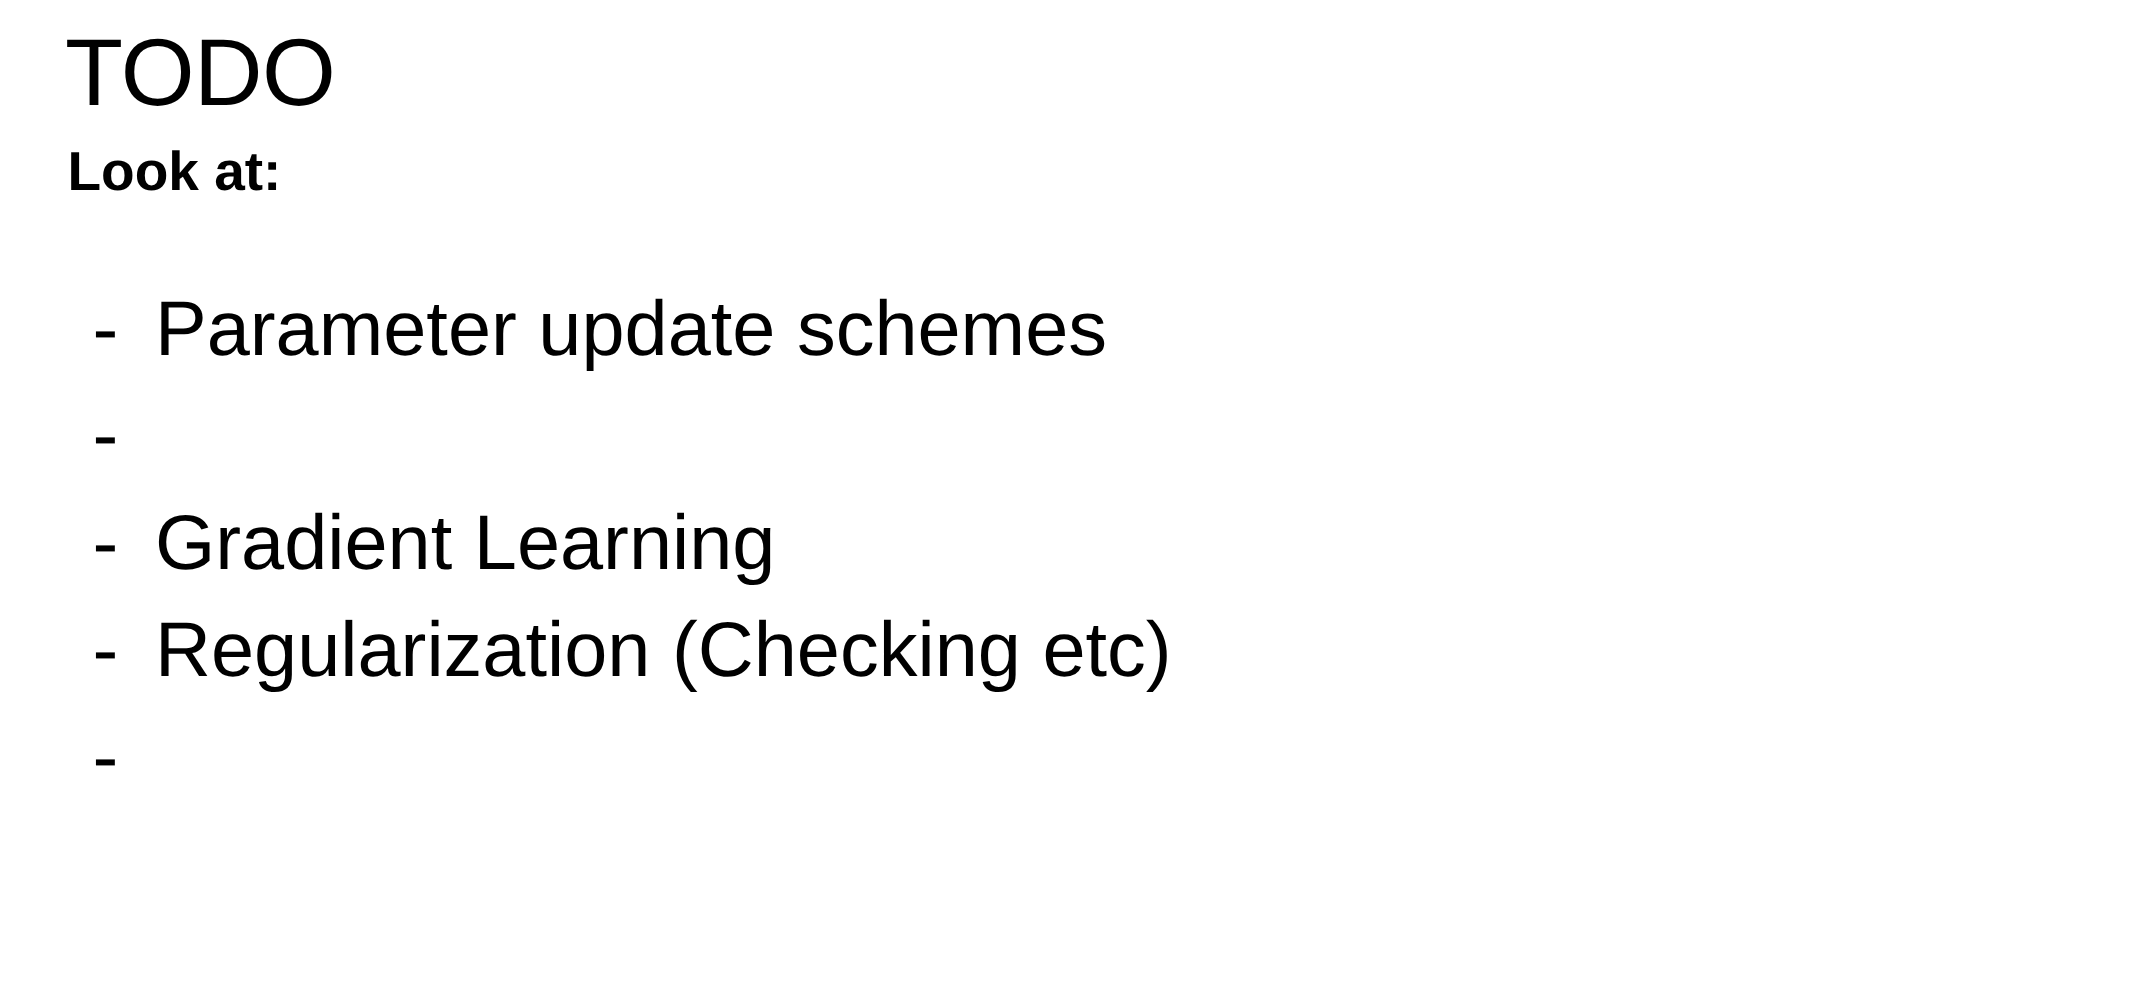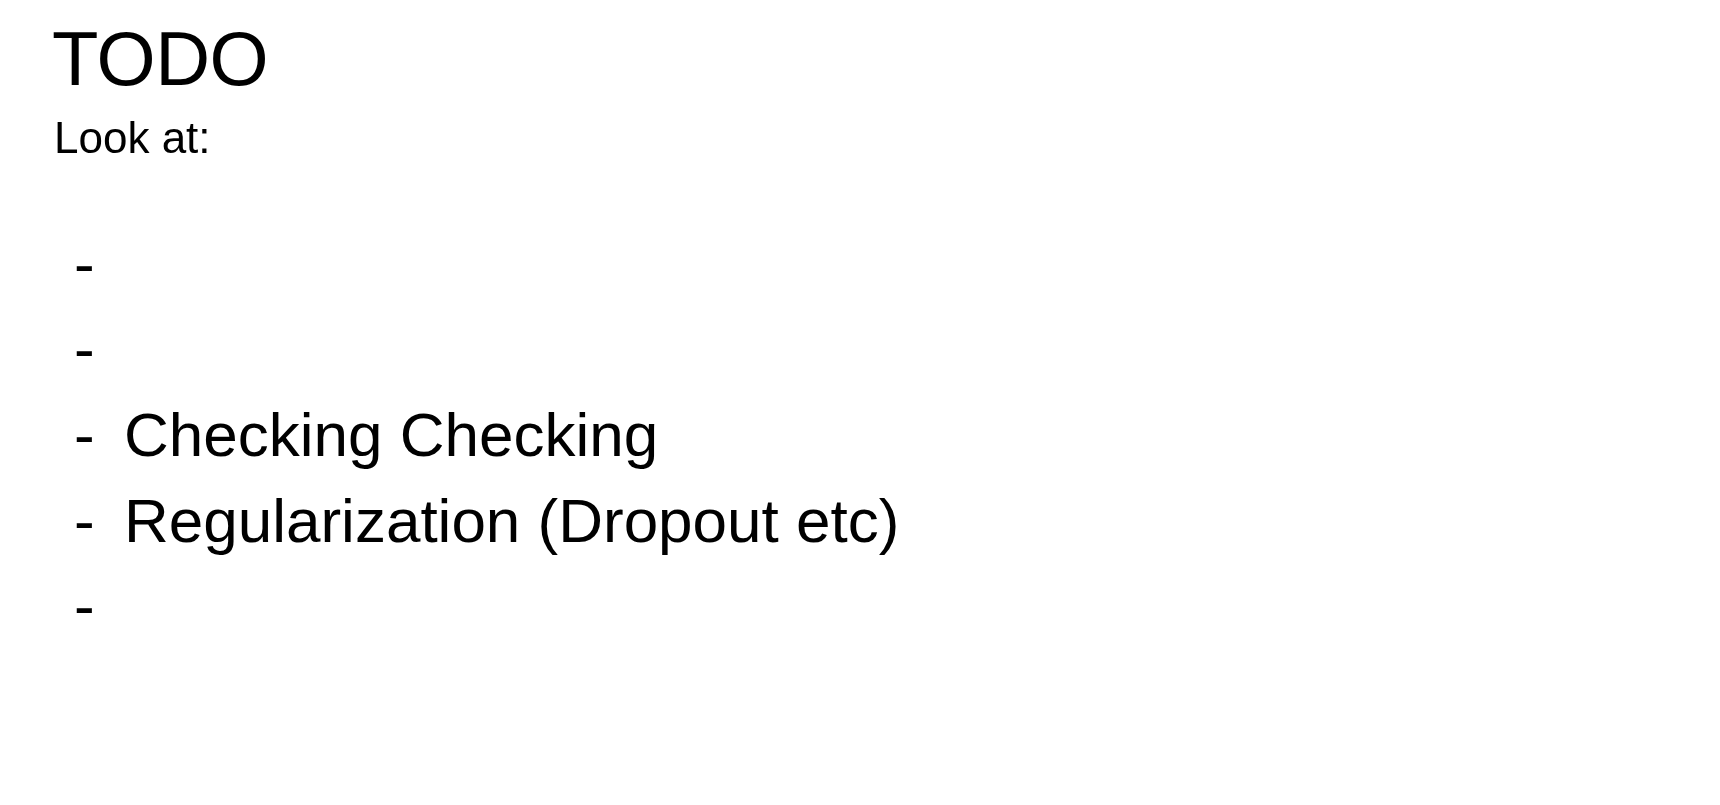--- a/index.html
+++ b/index.html
@@ -25,21 +25,21 @@
     font-size: 76px;
     line-height: 1.08;
     font-weight: 400;
     letter-spacing: -0.5px;
     margin: 0;
     padding: 0;
   }
   .slide-subtitle {
     font-size: 44px;
     line-height: 1.2;
-    font-weight: 400;
+    font-weight: 700;
     margin: 12px 0 0 2px;
     padding: 0;
   }
   .bullet-list {
     list-style: none;
     margin: 56px 0 0 0;
     padding: 0;
   }
   .bullet-item {
     display: flex;
@@ -68,34 +68,35 @@
 <div class="slide">
 
   <h1 class="slide-title">TODO</h1>
 
   <p class="slide-subtitle">Look at:</p>
 
   <ul class="bullet-list">
 
     <li class="bullet-item">
       <span class="bullet-marker">-</span>
+      <span class="bullet-text">Parameter update schemes</span>
     </li>
 
     <li class="bullet-item">
       <span class="bullet-marker">-</span>
     </li>
 
     <li class="bullet-item">
       <span class="bullet-marker">-</span>
-      <span class="bullet-text">Checking Checking</span>
+      <span class="bullet-text">Gradient Learning</span>
     </li>
 
     <li class="bullet-item">
       <span class="bullet-marker">-</span>
-      <span class="bullet-text">Regularization (Dropout etc)</span>
+      <span class="bullet-text">Regularization (Checking etc)</span>
     </li>
 
     <li class="bullet-item">
       <span class="bullet-marker">-</span>
     </li>
 
   </ul>
 </div>
 
 </body></html>

